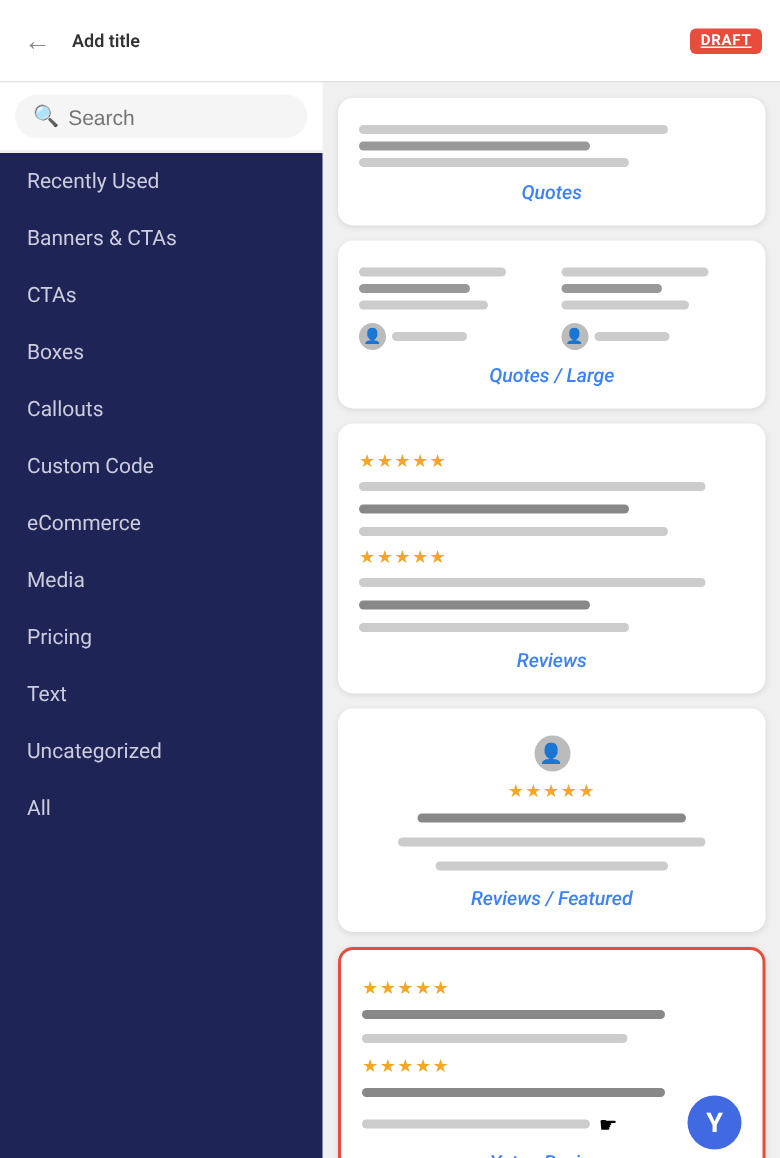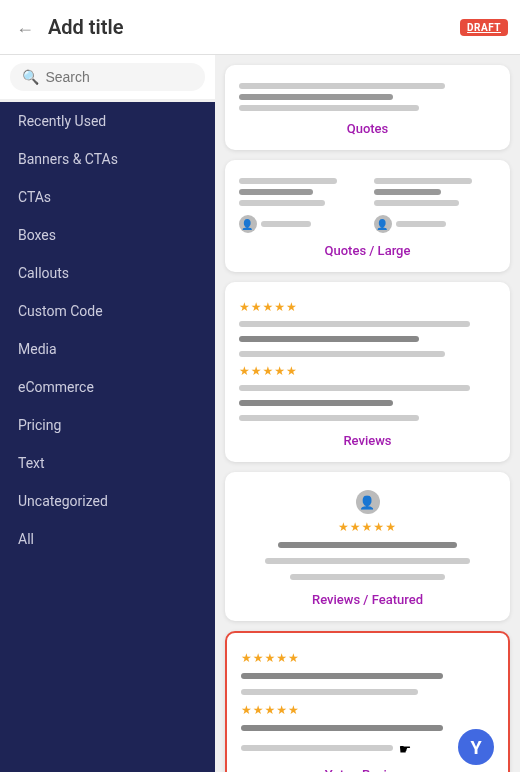--- a/index.html
+++ b/index.html
@@ -27,21 +27,21 @@
     }
     .back-btn {
       color: #888;
       font-size: 18px;
       cursor: pointer;
       background: none;
       border: none;
       padding: 4px;
     }
     .page-title {
-      font-size: 20px;
+      font-size: 12px;
       font-weight: 600;
       color: #333;
       flex: 1;
     }
     .draft-badge {
       background: #e74c3c;
       color: #fff;
       font-size: 10px;
       font-weight: 700;
       padding: 3px 7px;
@@ -136,22 +136,23 @@
       gap: 10px;
       box-shadow: 0 1px 4px rgba(0,0,0,0.1);
       cursor: pointer;
     }
     .section-card.highlighted {
       border: 2.5px solid #e74c3c;
       border-radius: 10px;
     }
     .section-card-label {
       font-size: 13px;
-      color: #a21caf;
+      color: #3b82f6;
       font-weight: 500;
+      font-style: italic;
     }
 
     
     .quotes-illus {
       display: flex;
       flex-direction: column;
       gap: 5px;
       width: 100%;
     }
     .q-line {
@@ -284,24 +285,24 @@
   <div class="sidebar-item">
     <span>Boxes</span>
   </div>
   <div class="sidebar-item">
     <span>Callouts</span>
   </div>
   <div class="sidebar-item">
     <span>Custom Code</span>
   </div>
   <div class="sidebar-item">
+    <span>eCommerce</span>
+  </div>
+  <div class="sidebar-item">
     <span>Media</span>
-  </div>
-  <div class="sidebar-item">
-    <span>eCommerce</span>
   </div>
   <div class="sidebar-item">
     <span>Pricing</span>
   </div>
   <div class="sidebar-item">
     <span>Text</span>
   </div>
   <div class="sidebar-item">
     <span>Uncategorized</span>
   </div>

